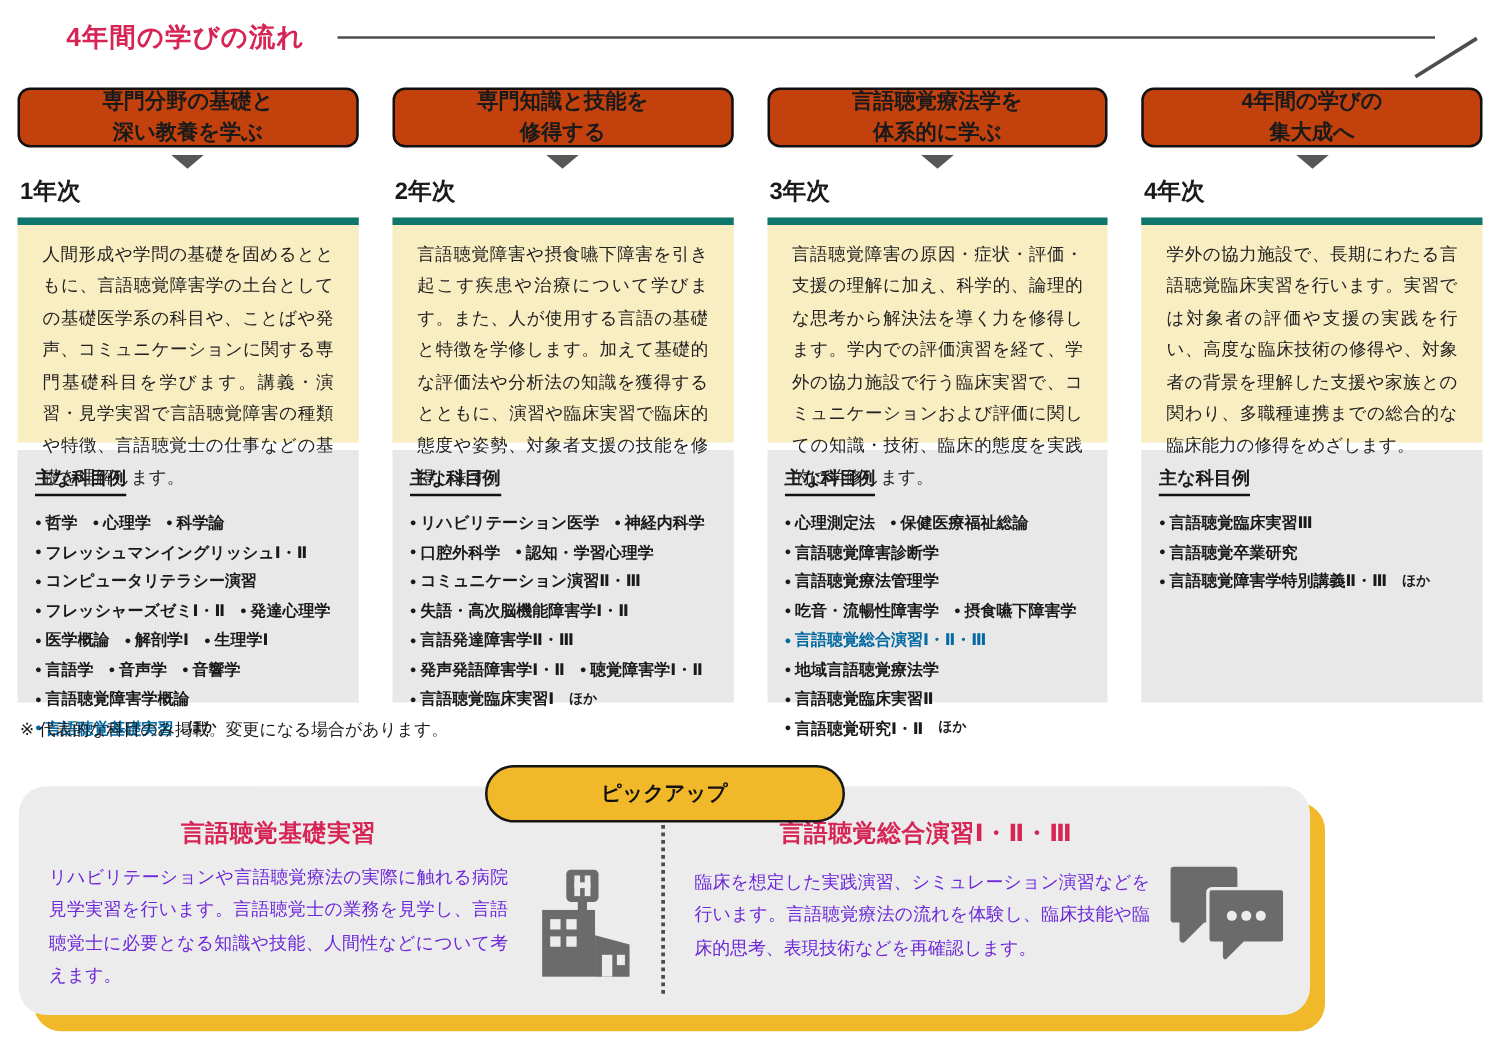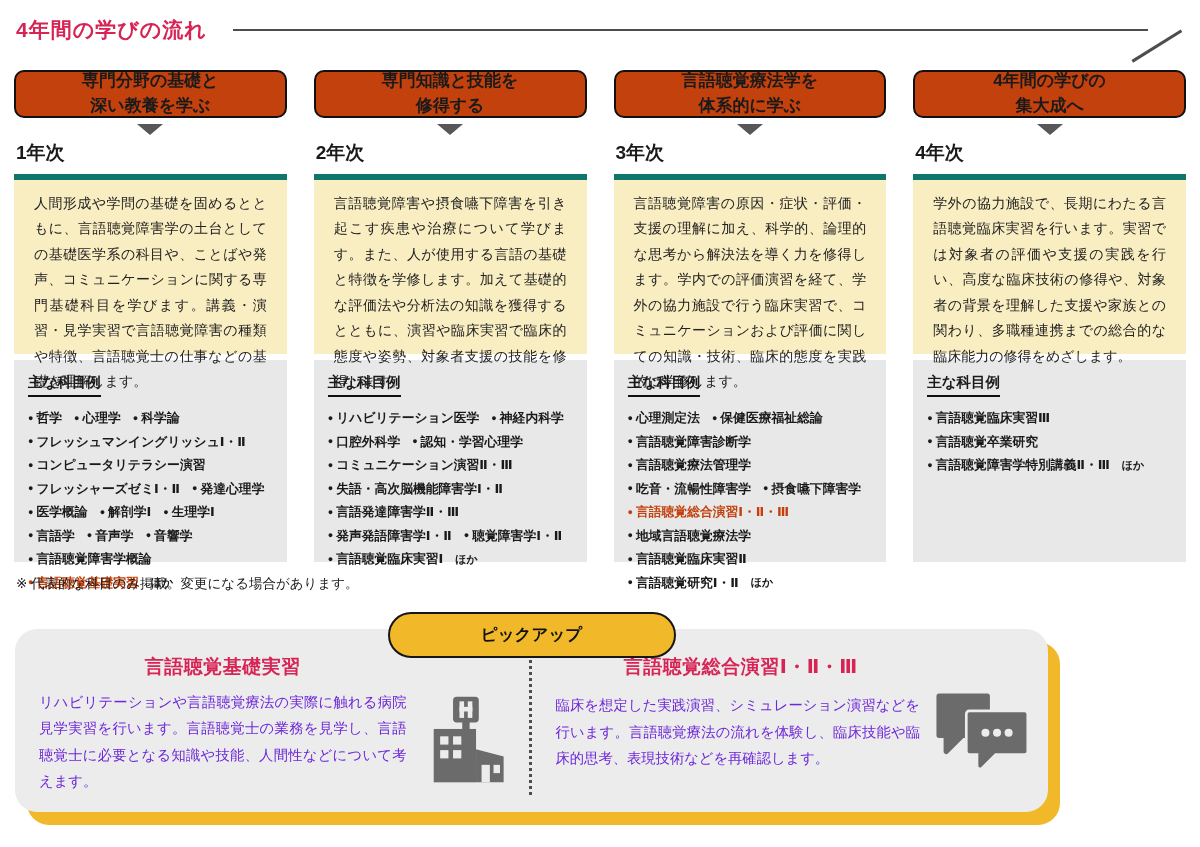--- a/index.html
+++ b/index.html
@@ -2,21 +2,21 @@
 <html lang="ja"><head>
 <meta charset="utf-8">
 <style>
   html,body{margin:0;padding:0;}
   body{
     width:1200px;height:847px;background:#ffffff;position:relative;overflow:hidden;
     font-family:"Liberation Sans","DejaVu Sans",sans-serif;
     -webkit-font-smoothing:antialiased;color:#1a1a1a;
   }
   
-  .title-row{display:flex;align-items:center;padding:16px 18px 0 16px;}
+  .title-row{display:flex;align-items:center;padding:16px 18px 0 16px;margin-left:37px;}
   .page-title{font-size:21px;font-weight:800;color:#d62455;letter-spacing:1px;white-space:nowrap;}
   .title-line{flex:1;height:2.5px;background:#4d4d4d;margin-left:26px;margin-right:34px;position:relative;}
   .title-line .slash{position:absolute;right:-34px;bottom:0;width:58px;height:2.5px;background:#4d4d4d;
     transform:rotate(-32deg);transform-origin:right bottom;}
   
   .columns{display:grid;grid-template-columns:repeat(4,1fr);gap:27px;margin:26px 14px 0 14px;}
   .column{min-width:0;}
   .phase{
     background:#c2410c;border:2.5px solid #111;border-radius:10px;height:48px;
     display:flex;align-items:center;justify-content:center;text-align:center;
@@ -29,21 +29,21 @@
     background:#f9edc2;border-top:6px solid #0f766e;box-sizing:border-box;height:180px;
     padding:11px 20px;font-size:14px;line-height:1.82;text-align:justify;color:#222;
   }
   .subjects{background:#e8e8e9;box-sizing:border-box;height:202px;margin-top:6px;padding:13px 14px;}
   .subjects-title{margin-bottom:9px;}
   .subjects-title span{display:inline-block;font-size:14.5px;font-weight:800;
     border-bottom:2px solid #111;padding-bottom:3px;}
   .srow{display:flex;flex-wrap:wrap;align-items:flex-end;column-gap:12px;line-height:23px;}
   .item{font-size:12.8px;font-weight:700;white-space:nowrap;color:#1a1a1a;}
   .item .bullet{font-size:9px;margin-right:3px;vertical-align:1.5px;}
-  .item.red{color:#c2410c;}
+  .item.red{color:#0369a1;}
   .more{font-size:11px;font-weight:700;color:#1a1a1a;}
   
   .footnote{margin:13px 0 0 16px;font-size:13.5px;color:#1a1a1a;}
   
   .pickup-section{position:relative;width:1033px;margin:36px 0 0 15px;}
   .pickup-badge{
     position:absolute;top:-17px;left:50%;transform:translateX(-50%);z-index:2;
     background:#f1b929;border:2.5px solid #161616;border-radius:999px;
     padding:10px 0;width:288px;text-align:center;font-size:16.5px;font-weight:800;color:#111;
     box-sizing:border-box;

